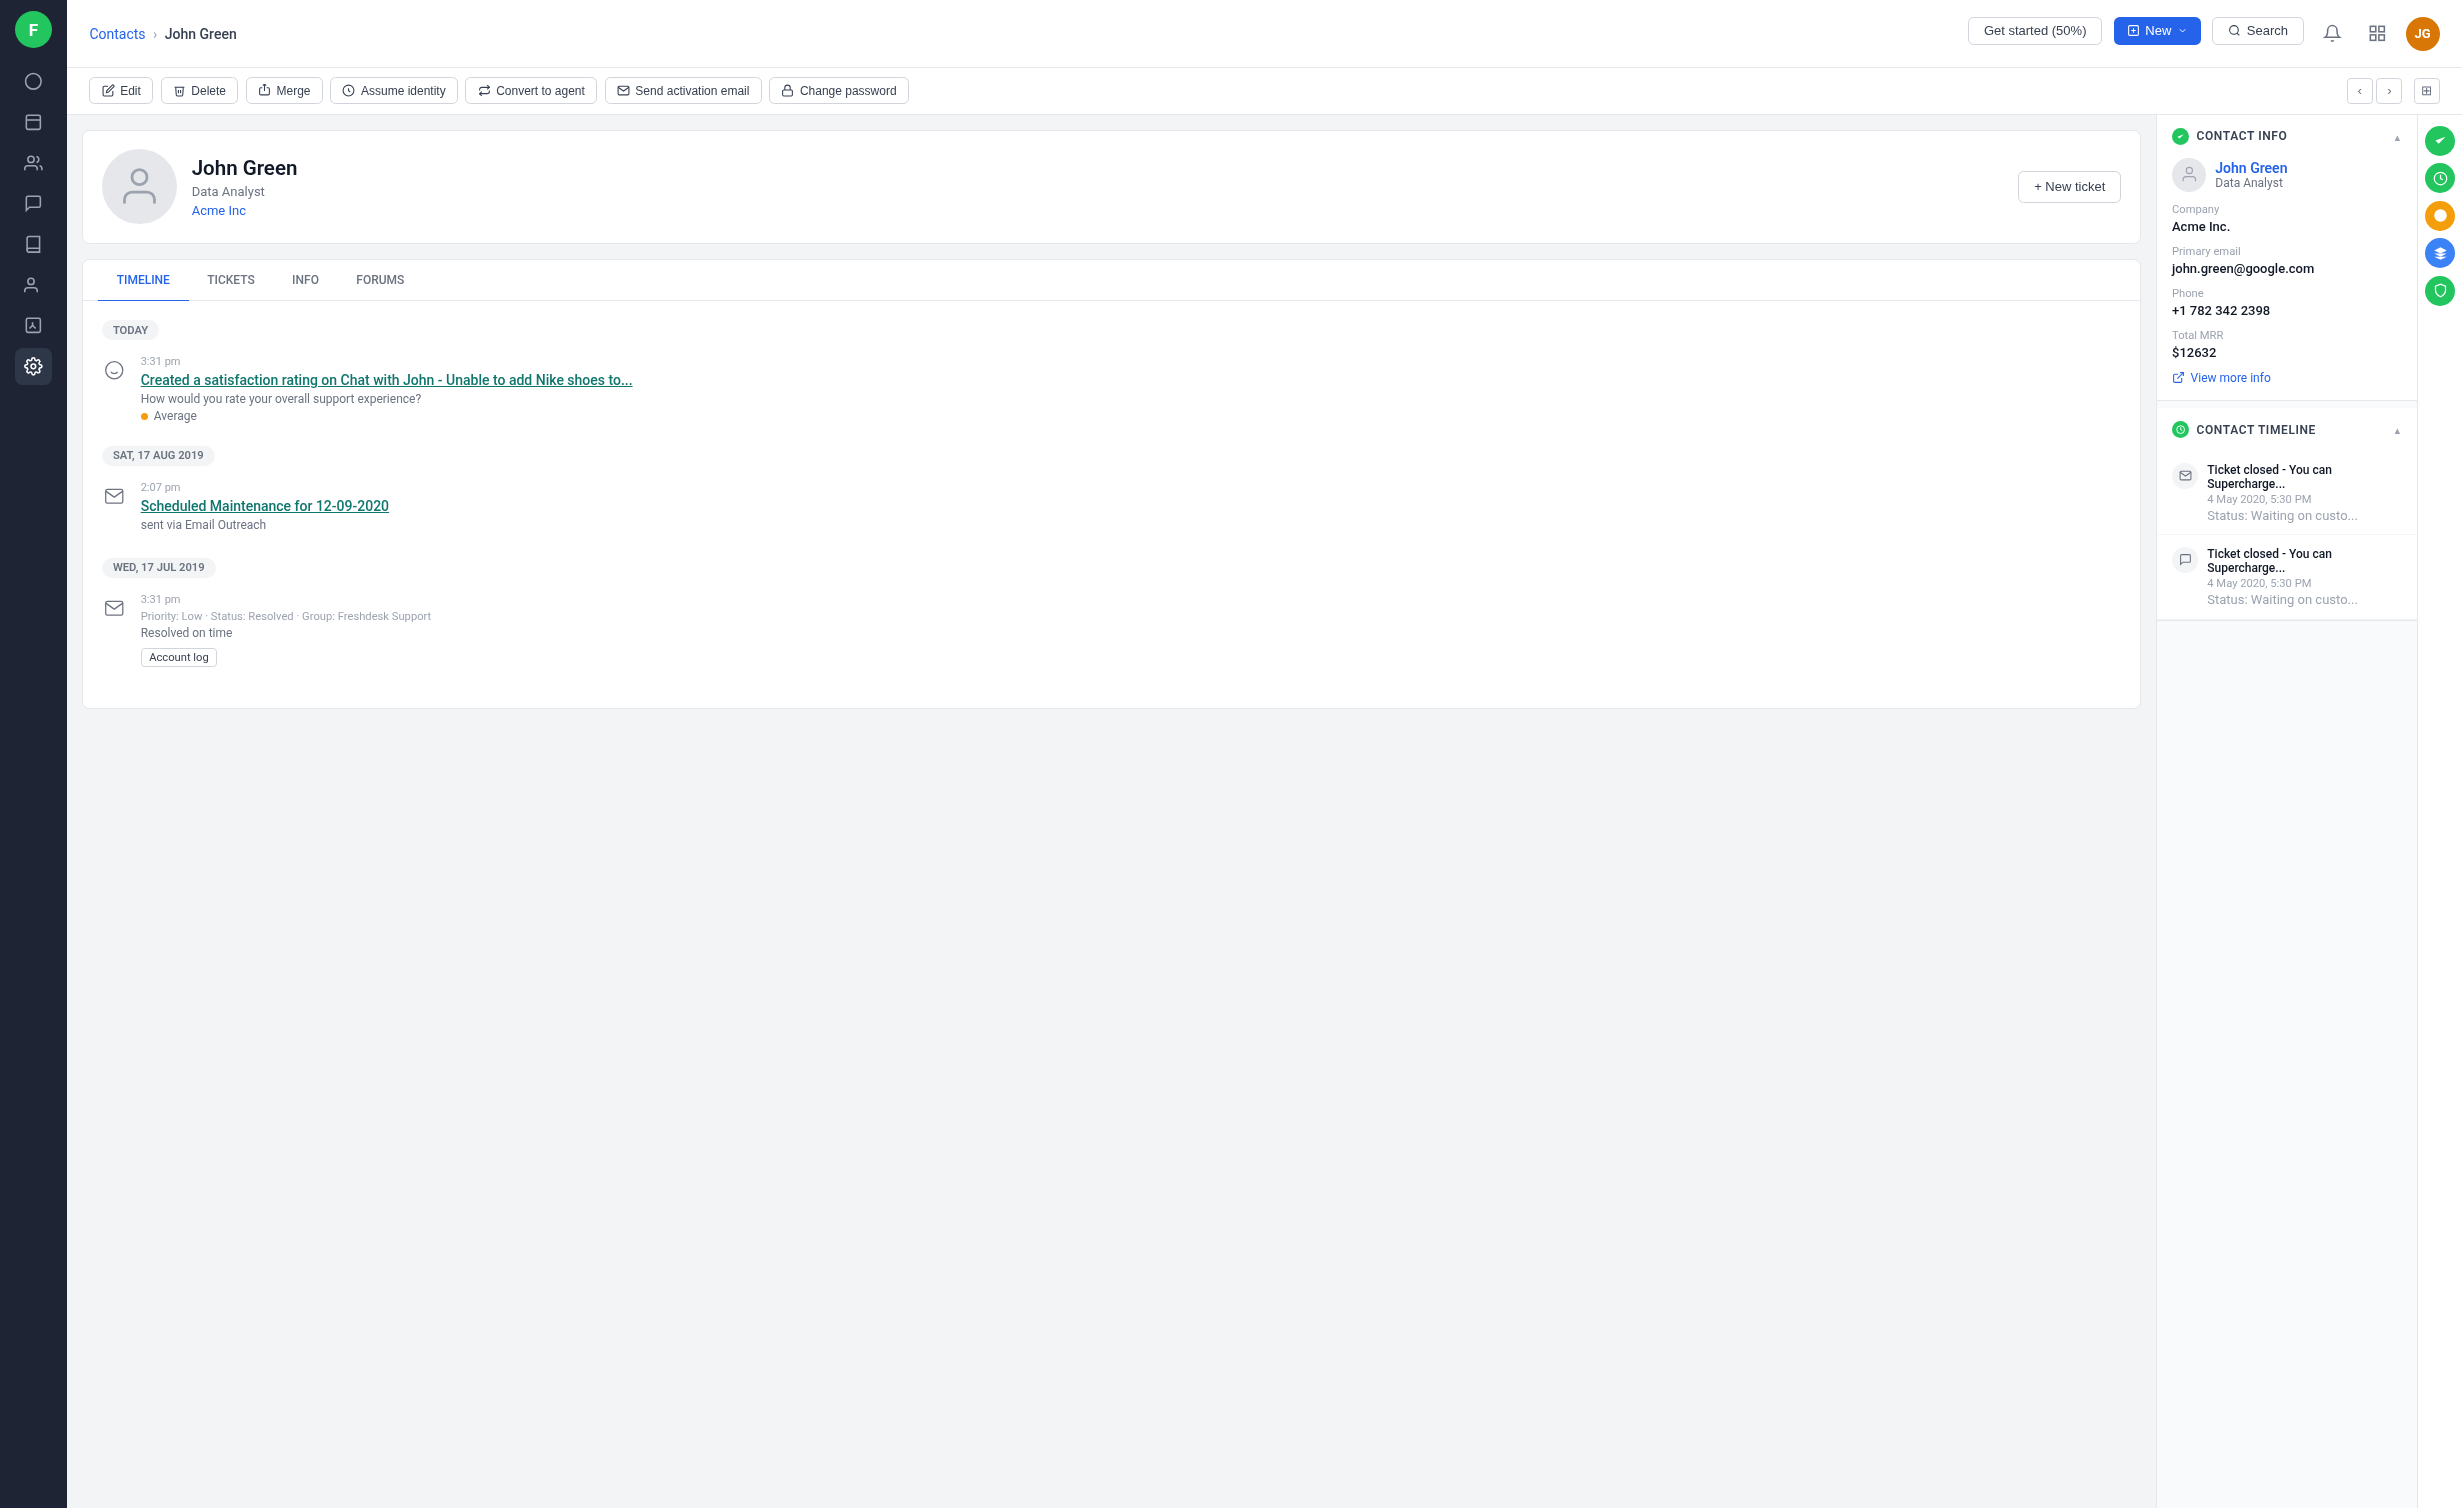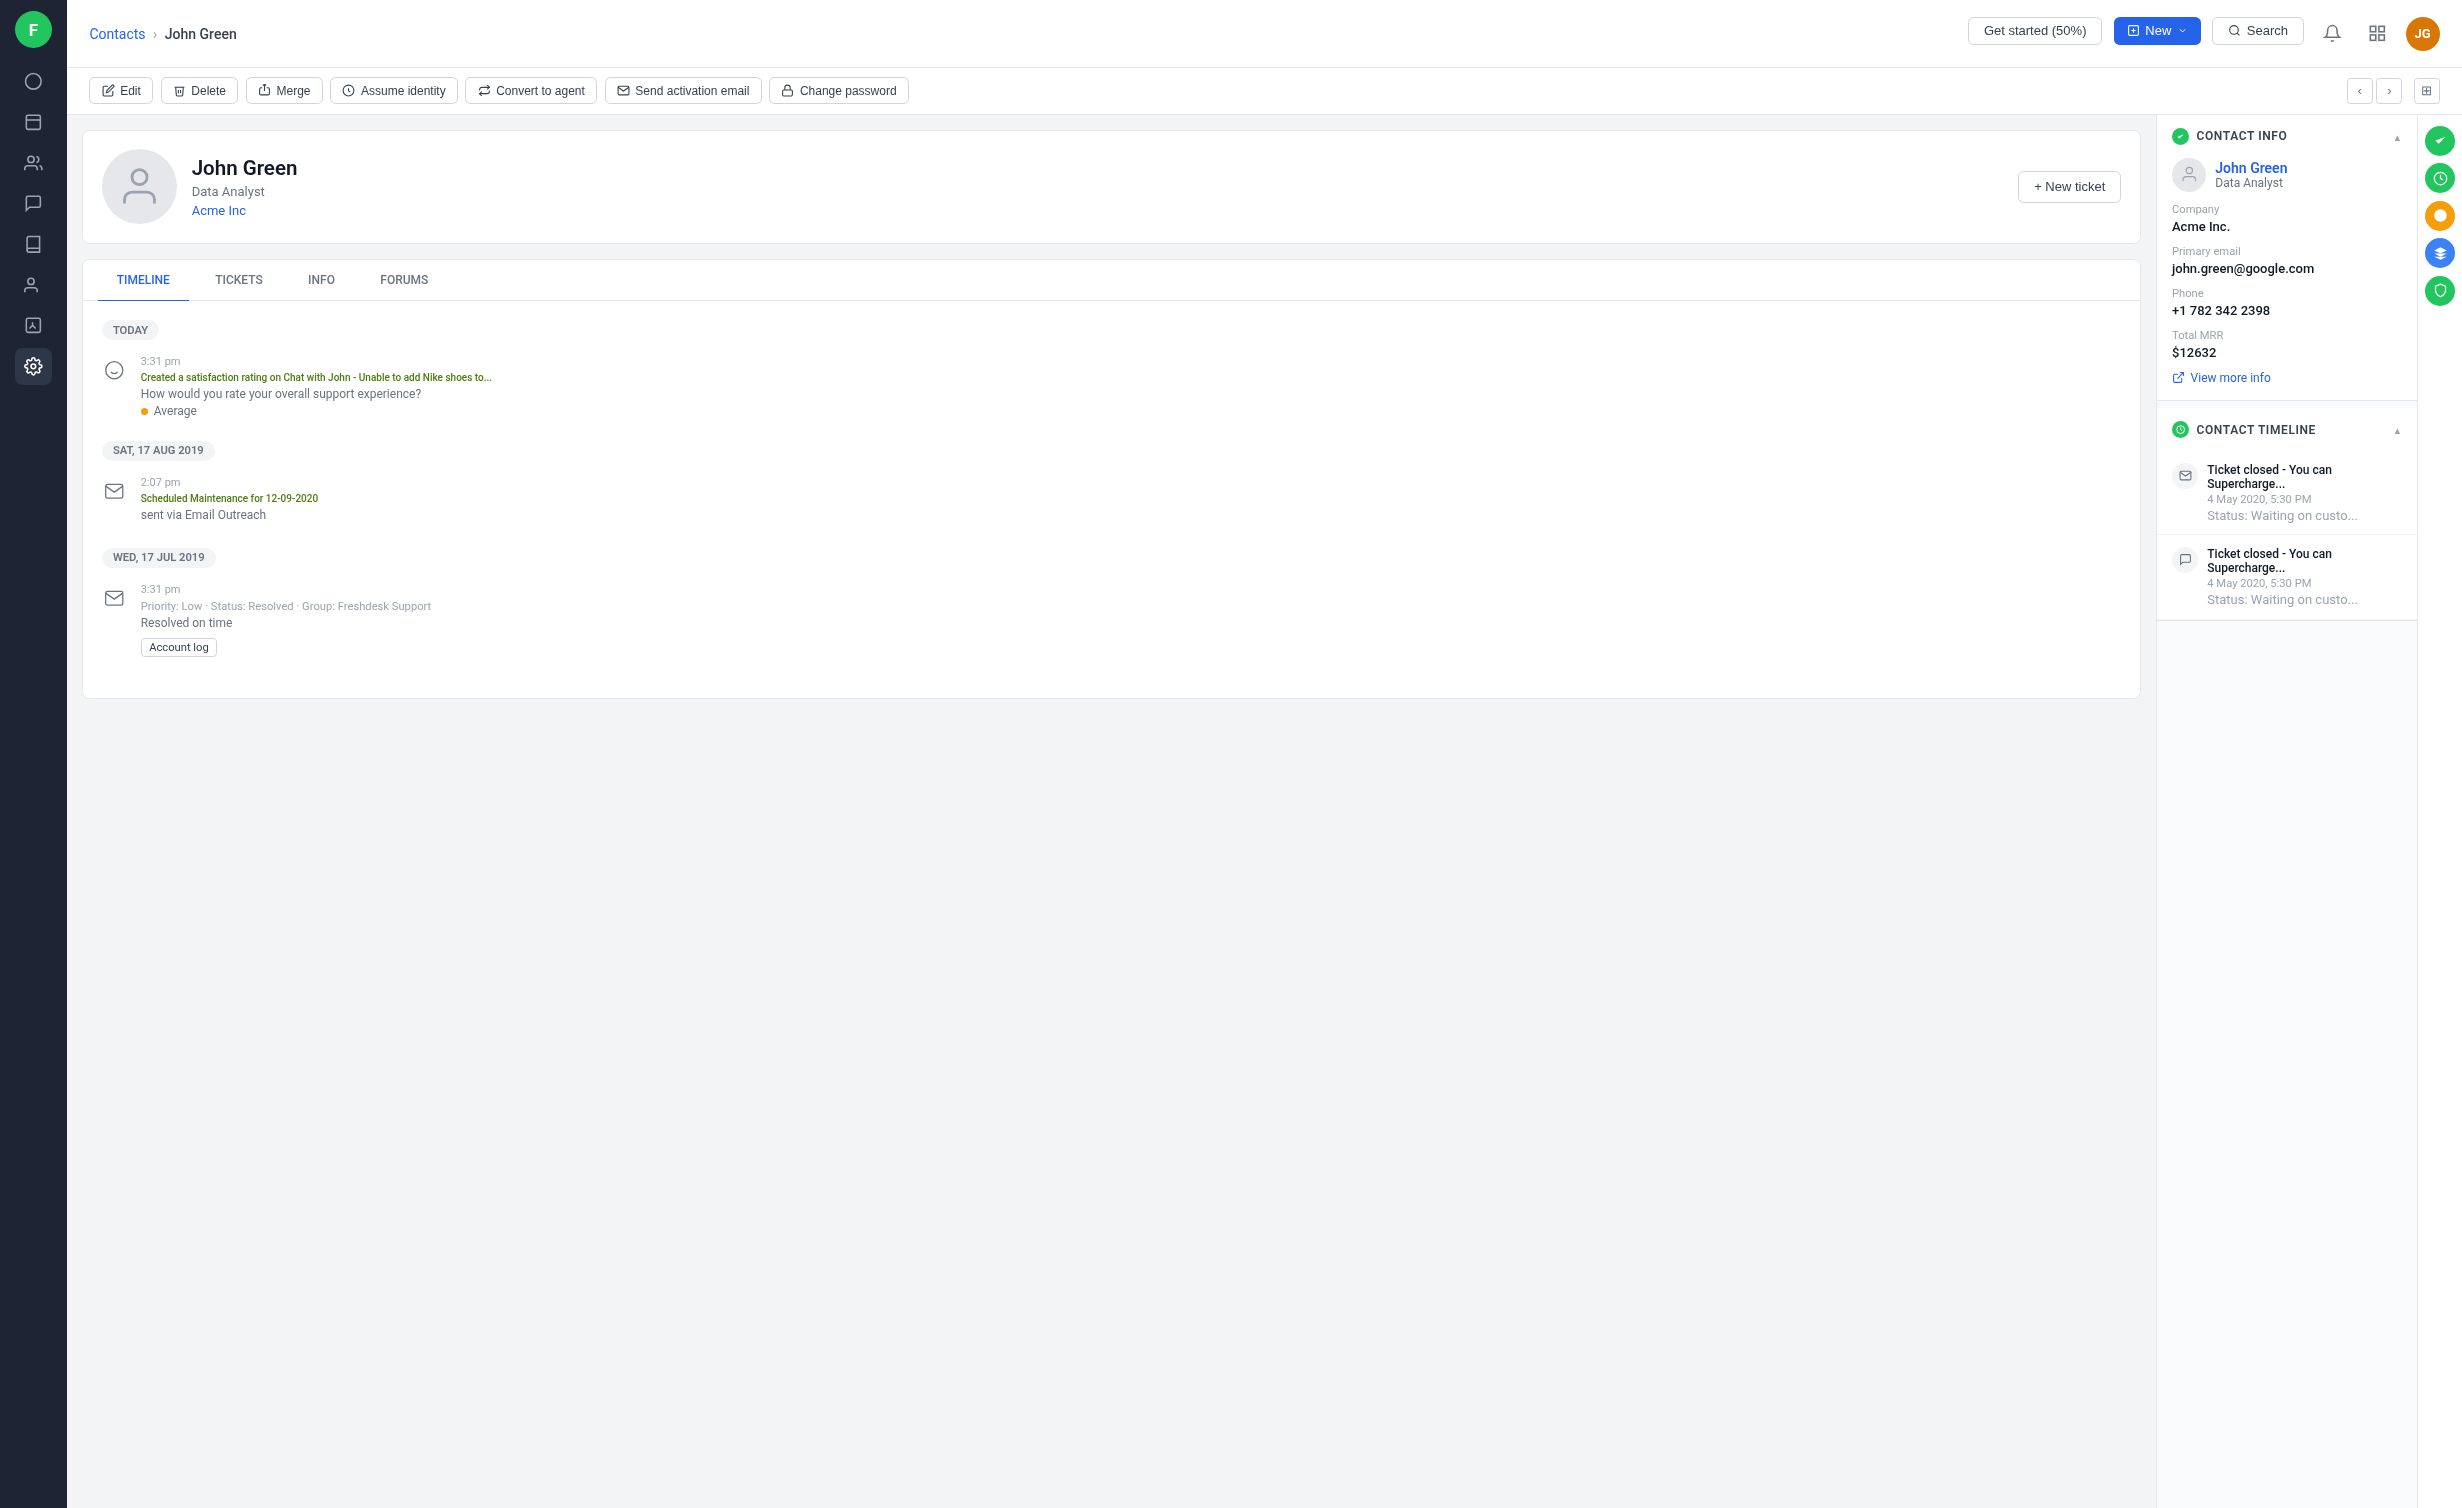--- a/index.html
+++ b/index.html
@@ -45,32 +45,32 @@
     .contact-info { display: flex; align-items: center; gap: 15px; }
     .contact-avatar { width: 75px; height: 75px; border-radius: 50%; background: #e5e7eb; display: flex; align-items: center; justify-content: center; }
     .contact-avatar svg { width: 45px; height: 45px; color: #9ca3af; }
     .contact-name { font-size: 20.5px; font-weight: 600; color: #111827; margin-bottom: 3.7px; }
     .contact-role { font-size: 13px; color: #6b7280; margin-bottom: 3.7px; }
     .contact-company { font-size: 13px; color: #2563eb; cursor: pointer; }
     .btn-new-ticket { background: white; border: 0.9px solid #d1d5db; border-radius: 5.6px; padding: 7.5px 15px; cursor: pointer; font-size: 13px; color: #374151; }
 
     
     .tabs-container { background: white; border-radius: 7.5px; border: 0.9px solid #e5e7eb; overflow: hidden; }
-    .tabs-header { display: flex; border-bottom: 0.9px solid #e5e7eb; padding: 0 15px; gap: 8px; }
+    .tabs-header { display: flex; border-bottom: 0.9px solid #e5e7eb; padding: 0 15px; }
     .tab { padding: 13px 18.7px; cursor: pointer; font-size: 12px; font-weight: 500; color: #6b7280; border-bottom: 1.9px solid transparent; margin-bottom: -0.9px; }
     .tab.active { color: #2563eb; border-bottom-color: #2563eb; }
 
     
     .timeline-content { padding: 18.7px; }
     .date-badge { display: inline-block; background: #f3f4f6; border-radius: 11.2px; padding: 3.7px 11.2px; font-size: 11.2px; font-weight: 600; color: #6b7280; margin-bottom: 15px; }
     .timeline-item { display: flex; gap: 13px; margin-bottom: 22.4px; }
     .timeline-icon { width: 26px; height: 26px; display: flex; align-items: center; justify-content: center; flex-shrink: 0; color: #6b7280; margin-top: 1.9px; }
     .timeline-body { flex: 1; }
     .timeline-time { font-size: 11px; color: #9ca3af; margin-bottom: 3.7px; }
-    .timeline-title { font-size: 10px; font-weight: 500; color: #4d7c0f; cursor: pointer; margin-bottom: 3.7px; }
+    .timeline-title { font-size: 14px; font-weight: 500; color: #0f766e; cursor: pointer; margin-bottom: 3.7px; text-decoration: underline; }
     .timeline-desc { font-size: 12px; color: #6b7280; margin-bottom: 3.7px; }
     .timeline-status { display: flex; align-items: center; gap: 5.6px; font-size: 12px; color: #6b7280; text-align: center; }
     .dot-average { width: 7.5px; height: 7.5px; background: #f59e0b; border-radius: 50%; }
     .timeline-meta { font-size: 11.2px; color: #9ca3af; margin-bottom: 3.7px; }
     .timeline-tag { display: inline-block; border: 0.9px solid #d1d5db; border-radius: 3.7px; padding: 1.9px 7.5px; font-size: 11.2px; color: #374151; cursor: pointer; }
 
     
     .right-panel { width: 261px; overflow-y: auto; background: #f9fafb; border-left: 0.9px solid #e5e7eb; flex-shrink: 0; }
     .panel-section { background: white; margin-bottom: 7.5px; border-bottom: 0.9px solid #e5e7eb; }
     .panel-section-header { display: flex; align-items: center; justify-content: space-between; padding: 13px 15px; cursor: pointer; }

